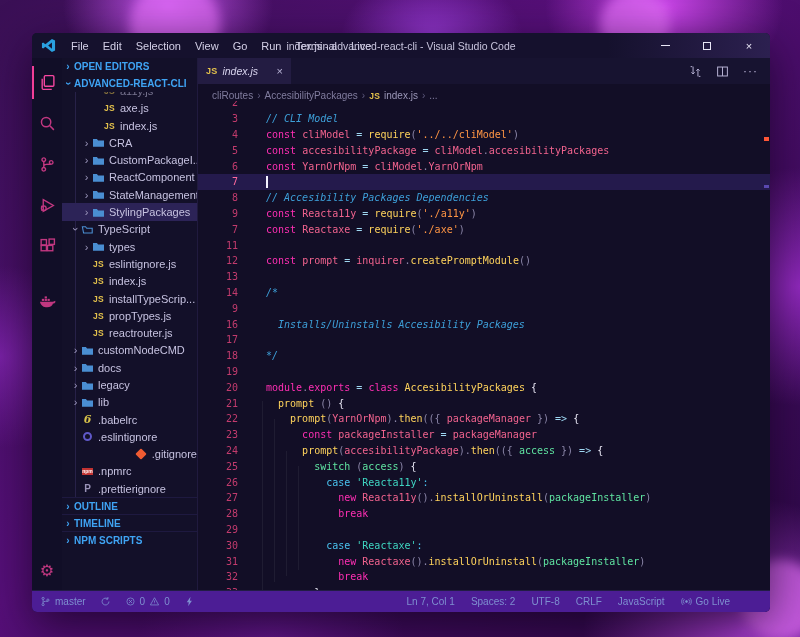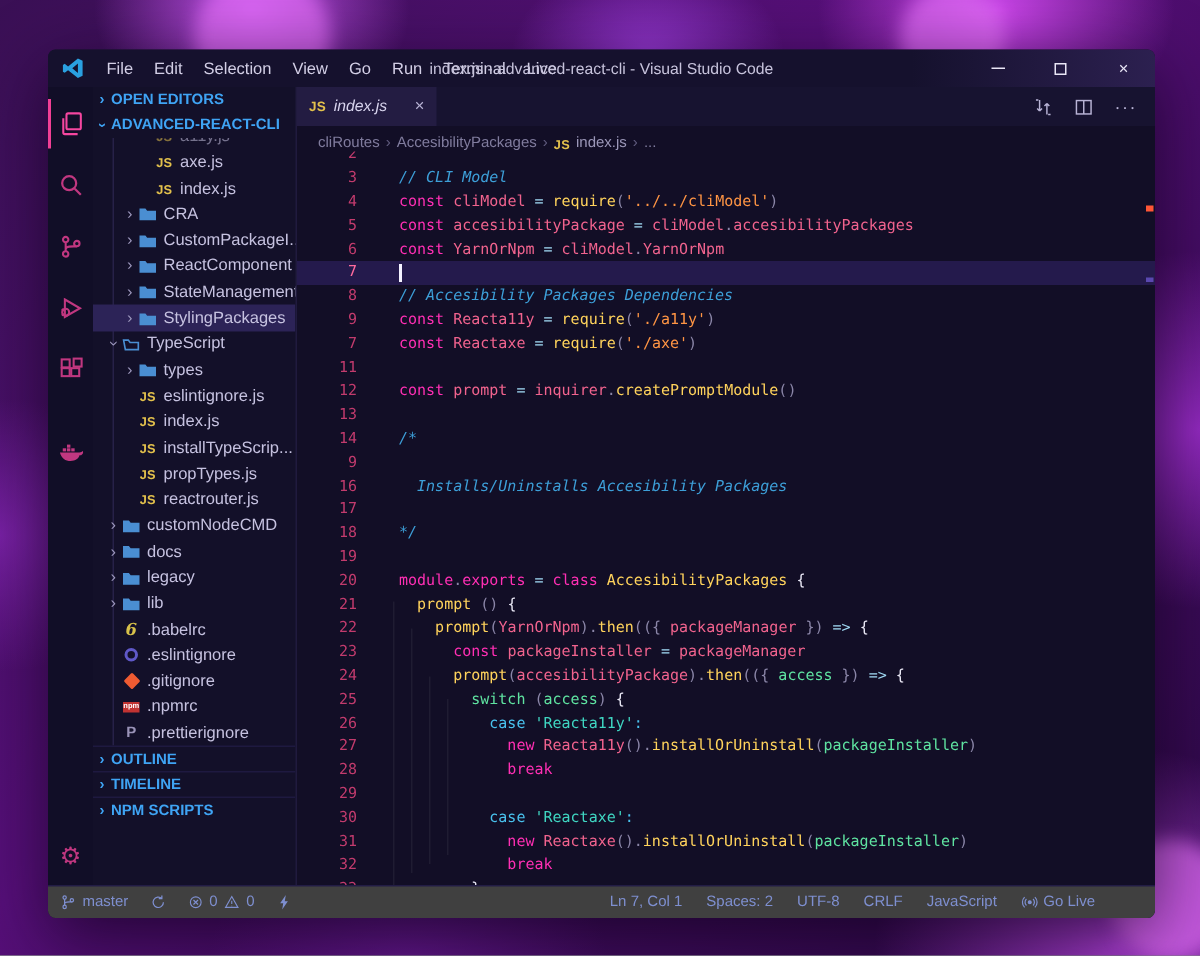--- a/index.html
+++ b/index.html
@@ -86,21 +86,21 @@
   .ctext{margin-left:28px}
   .cursor{display:inline-block;width:1.5px;height:12px;background:#f4f2ff;vertical-align:middle}
   .c-kw{color:var(--keyword)} .c-kwi{color:var(--keyword);}
   .c-var{color:var(--variable)} .c-fn{color:var(--func)} .c-str{color:var(--string)}
   .c-str2{color:var(--string_alt)} .c-ctrl{color:var(--control)} .c-grn{color:var(--green)}
   .c-cmt{color:var(--comment);font-style:italic} .c-op{color:var(--operator)}
   .c-pun{color:var(--punct)} .c-wht{color:var(--plain)}
   .iguide{position:absolute;width:1px;background:rgba(255,255,255,.06)}
   .ruler-marker{position:absolute;right:1px;width:5px}
   
-  .statusbar{height:22px;flex:0 0 22px;background:#404040;border-top:1px solid #221c45;
+  .statusbar{height:22px;flex:0 0 22px;background:#4c1d95;border-top:1px solid #221c45;
     display:flex;align-items:center;font-size:10px;color:var(--status_fg);padding:0 8px;gap:14px}
   .sb-item{display:flex;align-items:center;gap:4px;white-space:nowrap}
   .sb-item svg{width:11px;height:11px}
   .sb-right{margin-left:auto;display:flex;align-items:center;gap:16px}
 </style>
 </head>
 <body>
 
 <div class="wallpaper">
   <div class="bokeh" style="left:130px;top:-20px;width:90px;height:90px"></div>
@@ -359,21 +359,21 @@
                 </span>
                 <span>.babelrc</span>
               </div>
               <div class="trow" style="padding-left: 8px;">
                 <span class="spc"></span>
                 <span class="ticon">
                   <span class="i-eslint"></span>
                 </span>
                 <span>.eslintignore</span>
               </div>
-              <div class="trow" style="padding-left: 8px;">
+              <div class="trow" style="padding-left: 8px; justify-content: flex-end;">
                 <span class="spc"></span>
                 <span class="ticon">
                   <span class="i-git"></span>
                 </span>
                 <span>.gitignore</span>
               </div>
               <div class="trow" style="padding-left: 8px;">
                 <span class="spc"></span>
                 <span class="ticon">
                   <span class="i-npm">npm</span>

